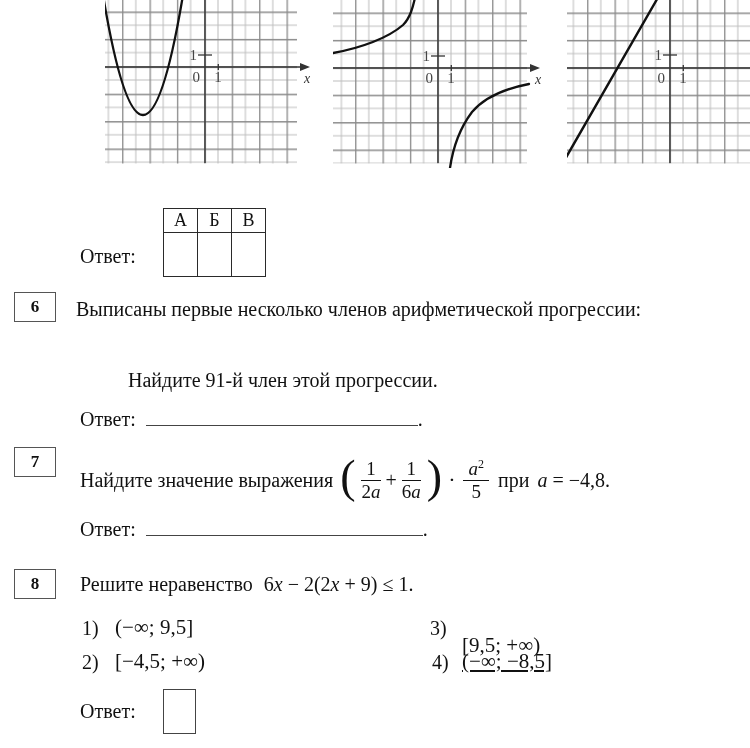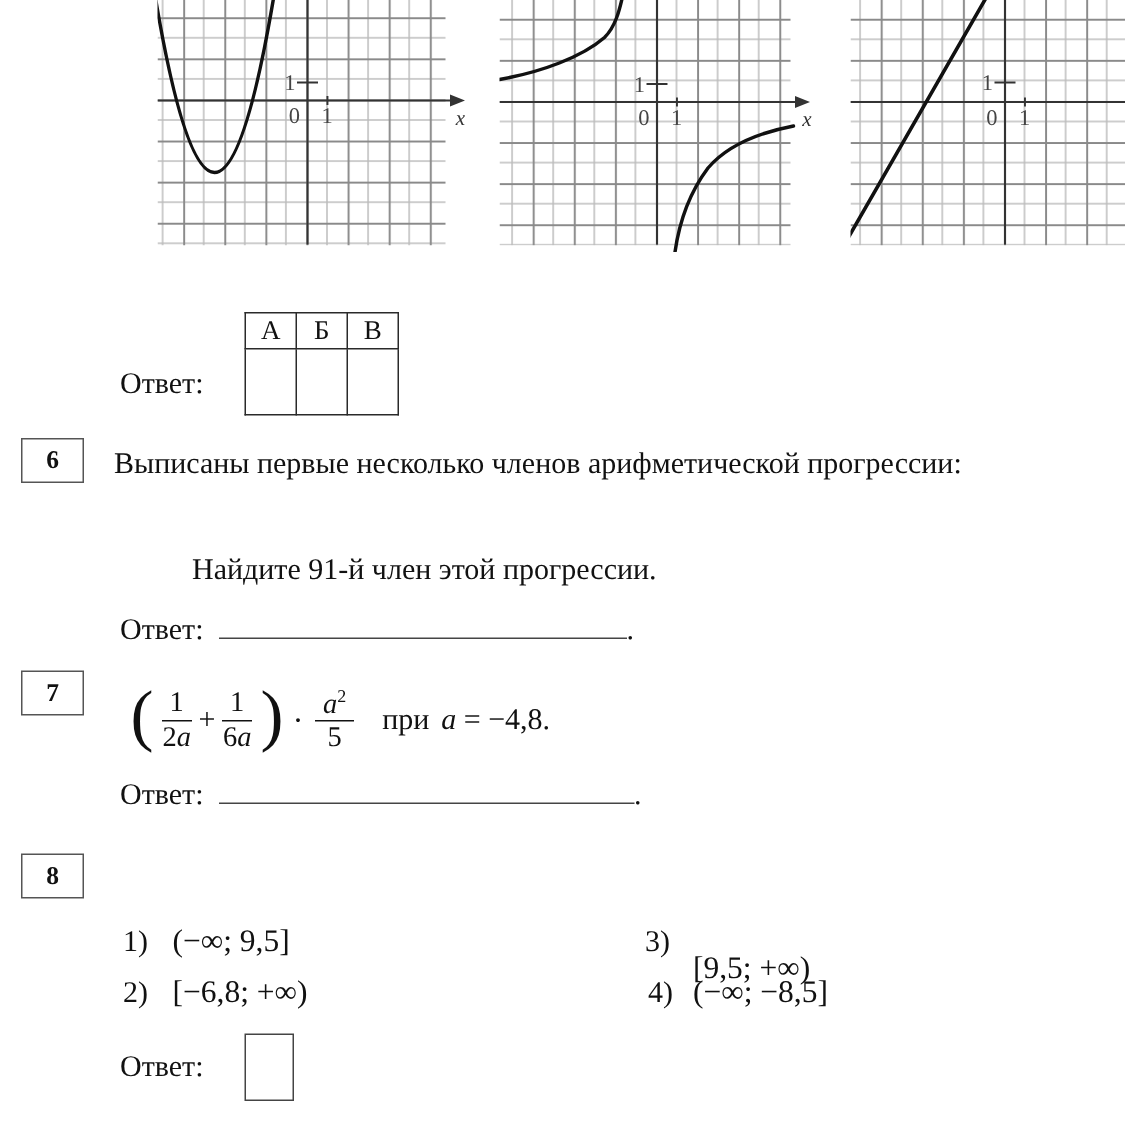--- a/index.html
+++ b/index.html
@@ -123,52 +123,57 @@
   <div class="abs txt" style="left:76px;top:298px;">Выписаны первые несколько членов арифметической прогрессии:</div>
   <div class="abs txt" style="left:80px;top:369px;margin-left:48px;">Найдите 91-й член этой прогрессии.</div>
   <div class="abs txt" style="left:80px;top:407px;">
     <span>Ответ:</span><span class="ansline" style="width:272px;"></span><span>.</span>
   </div>
 
   <div class="numbox" style="top:447px;">
     <span>7</span>
   </div>
   <div class="abs formula-row" style="left:80px;top:452px;height:56px;">
+    <span>Найдите значение выражения</span>
     <span class="bigparen" style="margin-left:6px;">(</span>
     <span class="frac">
       <span class="num">1</span>
       <span class="den">2<i>a</i></span>
     </span>
     <span>+</span>
     <span class="frac">
       <span class="num">1</span>
       <span class="den">6<i>a</i></span>
     </span>
     <span class="bigparen">)</span>
     <span class="mdot">·</span>
     <span class="frac">
       <span class="num"><i>a</i><sup>2</sup></span>
       <span class="den">5</span>
     </span>
-    <span style="margin-left:16px;">при</span>
+    <span style="margin-left:6px;">при</span>
     <span style="margin-left:8px;"><i>a</i> = −4,8.</span>
   </div>
   <div class="abs txt" style="left:80px;top:517px;">
     <span>Ответ:</span><span class="ansline" style="width:277px;"></span><span>.</span>
   </div>
 
   <div class="numbox" style="top:569px;">
     <span>8</span>
   </div>
+  <div class="abs txt" style="left:80px;top:573px;">
+    <span>Решите неравенство</span>
+    <span style="margin-left:6px;">6<i>x</i> − 2(2<i>x</i> + 9) ≤ 1.</span>
+  </div>
 
   <div class="abs optnum" style="left:82px;top:617px;">1)</div>
   <div class="abs opttext" style="left:115px;top:615px;">(−∞; 9,5]</div>
   <div class="abs optnum" style="left:430px;top:617px;">3)</div>
   <div class="abs opttext" style="left:462px;top:615px;margin-top:18px;">[9,5; +∞)</div>
   <div class="abs optnum" style="left:82px;top:651px;">2)</div>
-  <div class="abs opttext" style="left:115px;top:649px;">[−6,8; +∞)</div>
+  <div class="abs opttext" style="left:115px;top:649px;">[−4,5; +∞)</div>
   <div class="abs optnum" style="left:432px;top:651px;">4)</div>
-  <div class="abs opttext" style="left:462px;top:649px;">(−∞; −8,5]</div>
+  <div class="abs opttext" style="left:462px;top:649px;text-decoration:underline;">(−∞; −8,5]</div>
 
   <div class="abs anslabel" style="left:80px;top:700px;">Ответ:</div>
   <div class="ansbox"></div>
 
 </div>
 
 </body></html>

